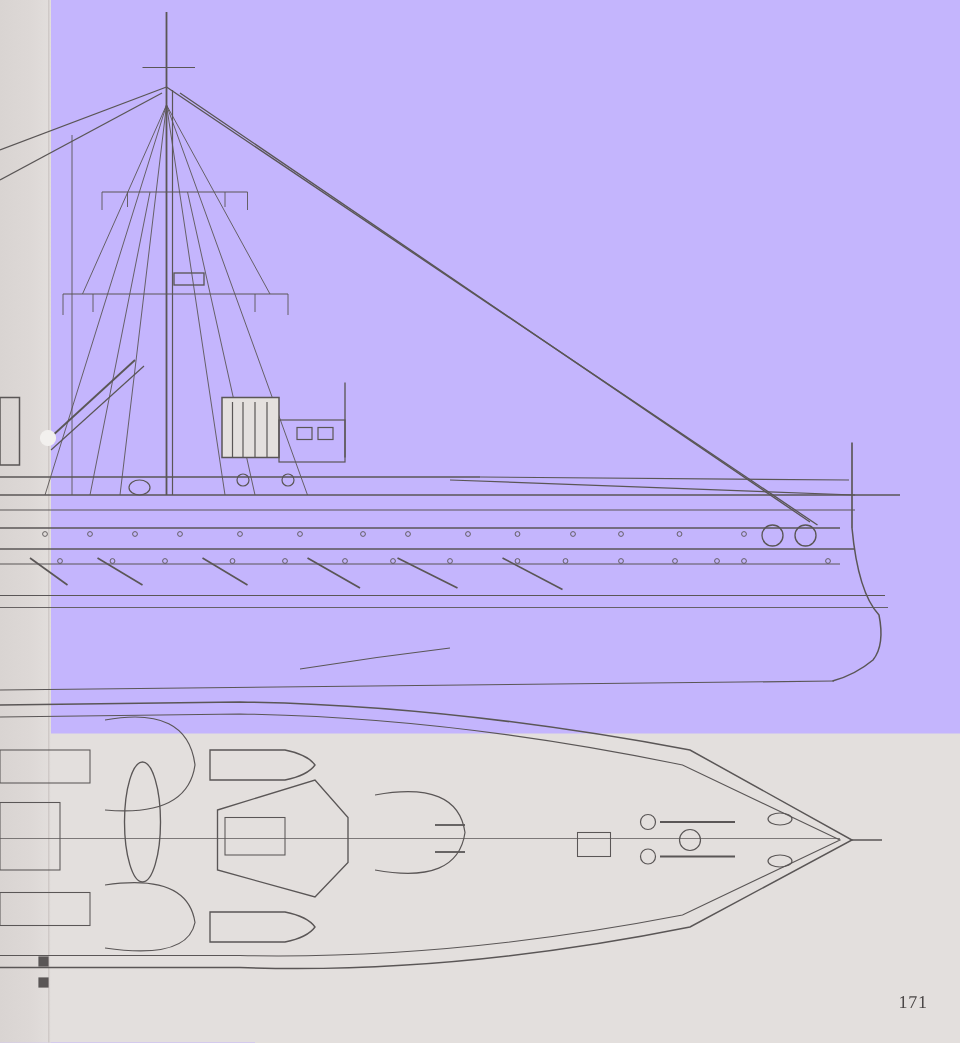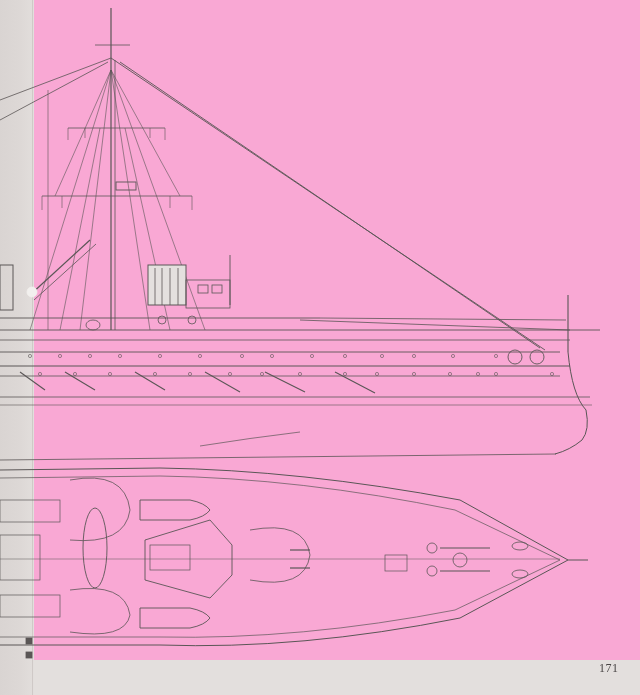--- a/index.html
+++ b/index.html
@@ -1,17 +1,17 @@
 <!DOCTYPE html>
 <html><head>
   <meta charset="utf-8">
   <style>
     html,body{margin:0;padding:0;}
     body{width:640px;height:695px;background:#e3dfdd;overflow:hidden;position:relative;font-family:"Liberation Serif",serif;}
-    .page{position:absolute;left:0;top:0;width:640px;height:660px;background:#f9a8d4;}
+    .page{position:absolute;left:0;top:0;width:640px;height:489px;background:#c4b5fd;}
     .gutter{position:absolute;left:0;top:0;width:34px;height:695px;background:linear-gradient(90deg,#d9d4d2 0%,#ddd8d6 60%,#e2dedc 100%);}
     .gutter-line{position:absolute;left:32px;top:0;width:1px;height:695px;background:#cfc9c7;}
     svg.drawing{position:absolute;left:0;top:0;}
     .page-number{position:absolute;left:599px;top:661px;font-size:12px;color:#4a4646;letter-spacing:0.5px;}
   </style>
 </head>
 <body>
 
 <div class="page">
   <div class="gutter"></div>

